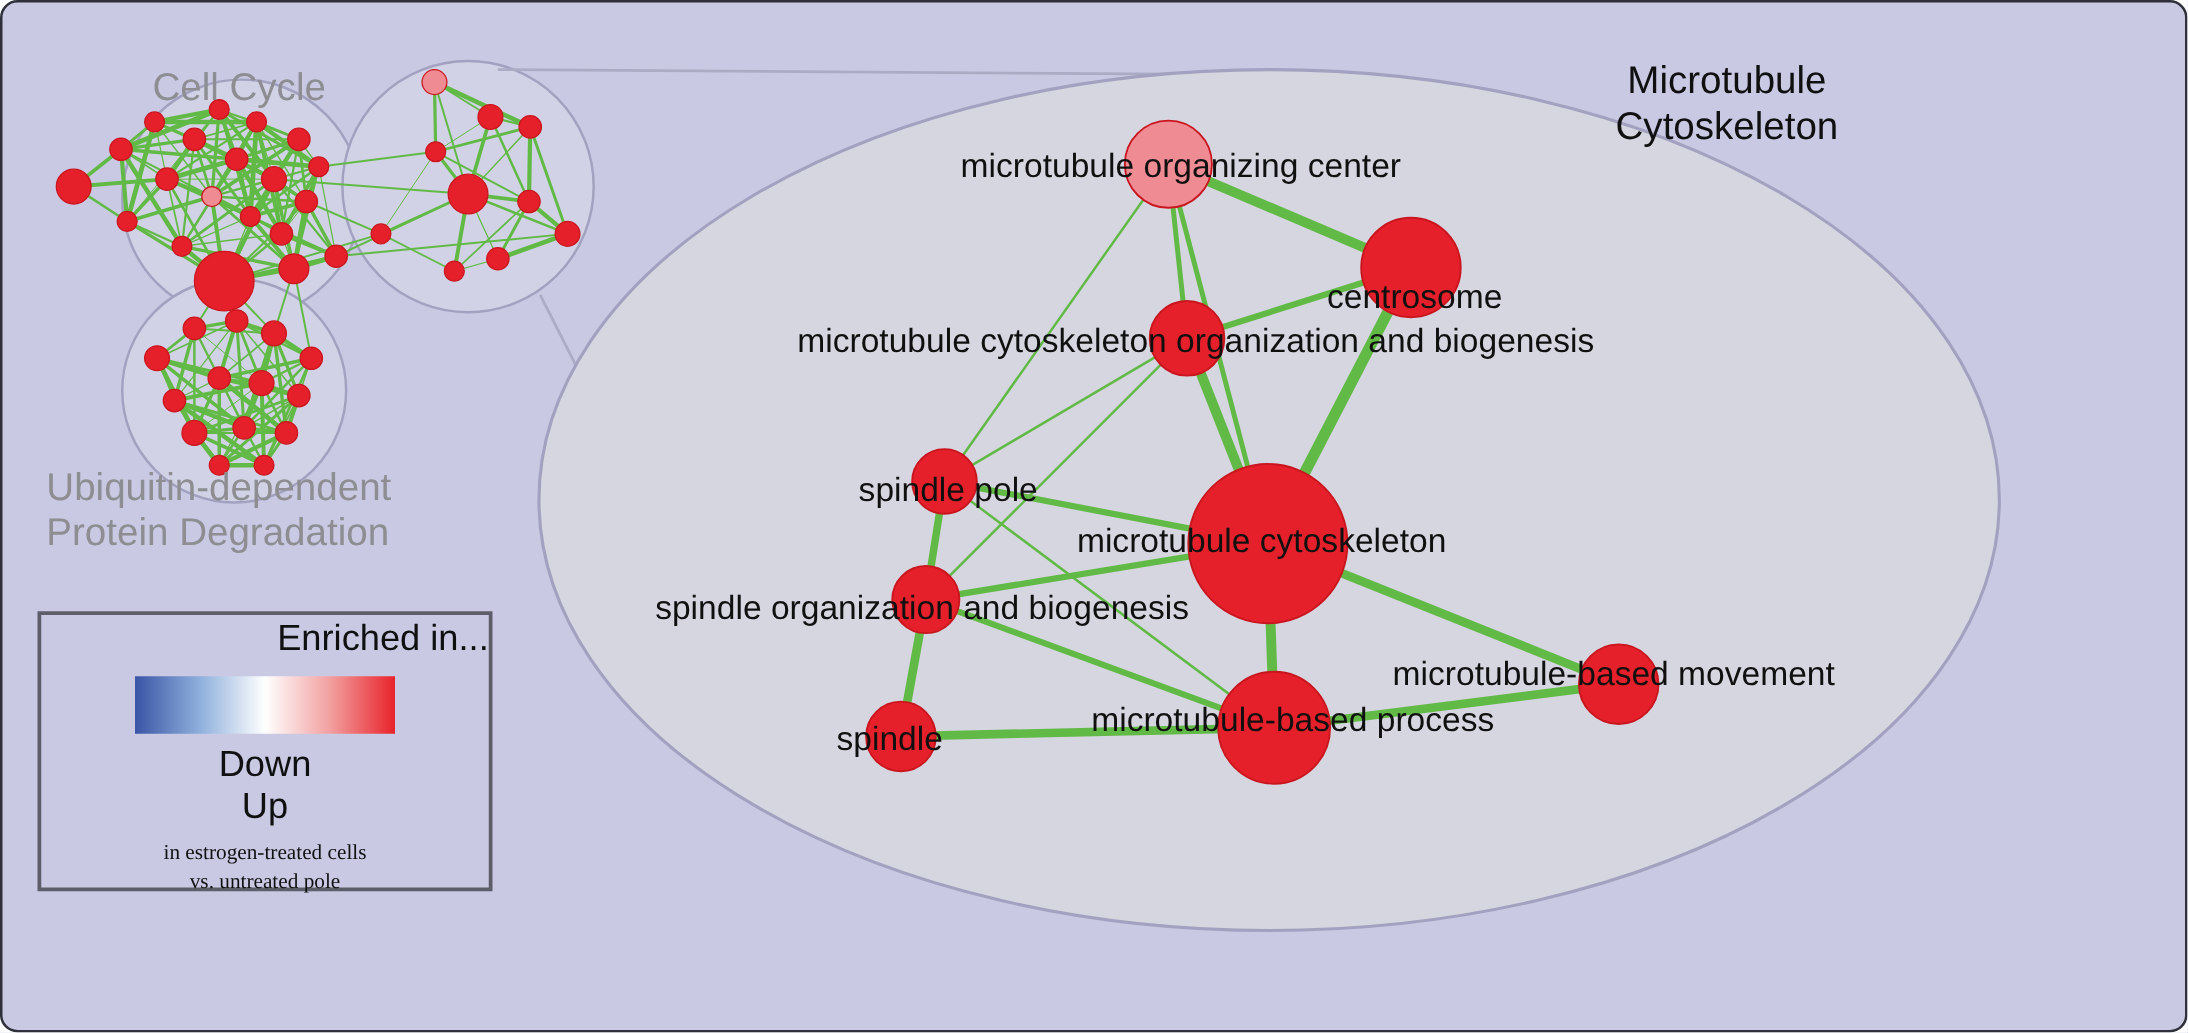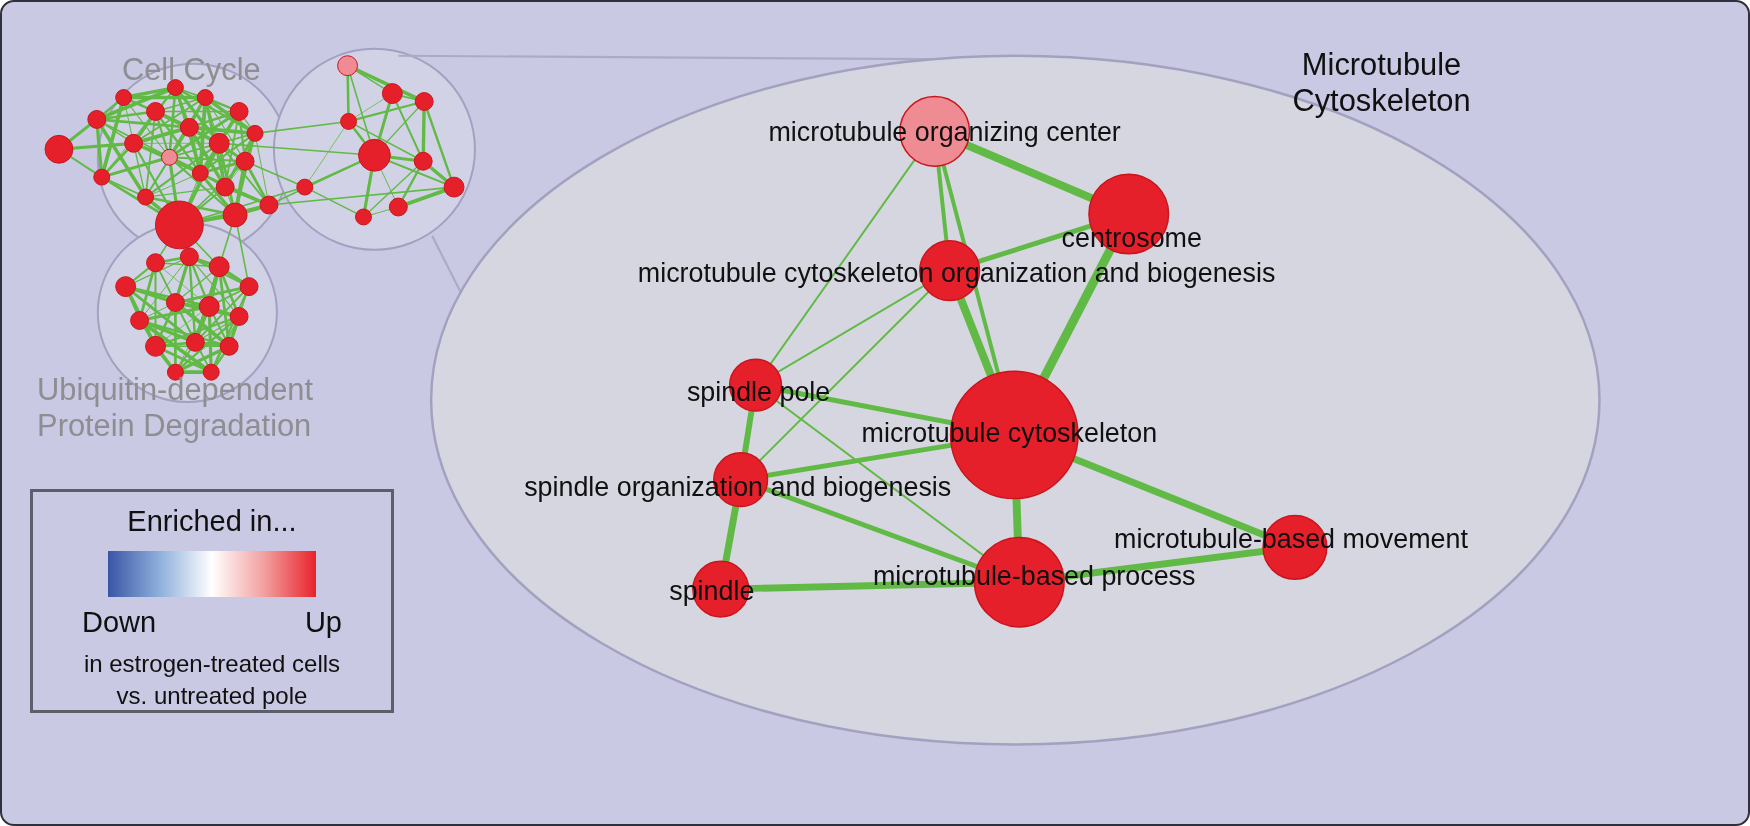--- a/index.html
+++ b/index.html
@@ -40,30 +40,30 @@
     left: 28px;
     top: 487px;
     width: 364px;
     height: 224px;
     border: 3px solid var(--legend-border, #5e5e6a);
     box-sizing: border-box;
     text-align: center;
     color: var(--label-black, #101010);
     background: transparent;
   }
-  .legend-title { font-size: 29px; margin-top: 13px; }
+  .legend-title { font-size: 29px; margin-top: 3px; text-align: right; }
   .legend-bar { width: 208px; height: 46px; margin: 13px auto 9px; }
   .legend-row {
     display: flex;
-    justify-content: space-between;
     width: 260px;
     margin: 0 auto;
     font-size: 29px;
-  }
-  .legend-caption { font-size: 24px; line-height: 1.35; }
+    flex-direction: column;
+  }
+  .legend-caption { font-size: 17px; line-height: 1.35; font-family: Liberation Serif, serif; }
   .legend-caption.first { margin-top: 9px; }
 </style>
 </head>
 <body>
 
 <div class="figure">
   <svg id="scene" viewBox="0 0 1750 826">
 
   <g>
         <circle cx="190" cy="158" r="96" fill="#d2d2e6" stroke="#a2a2c0" stroke-width="2"></circle>

